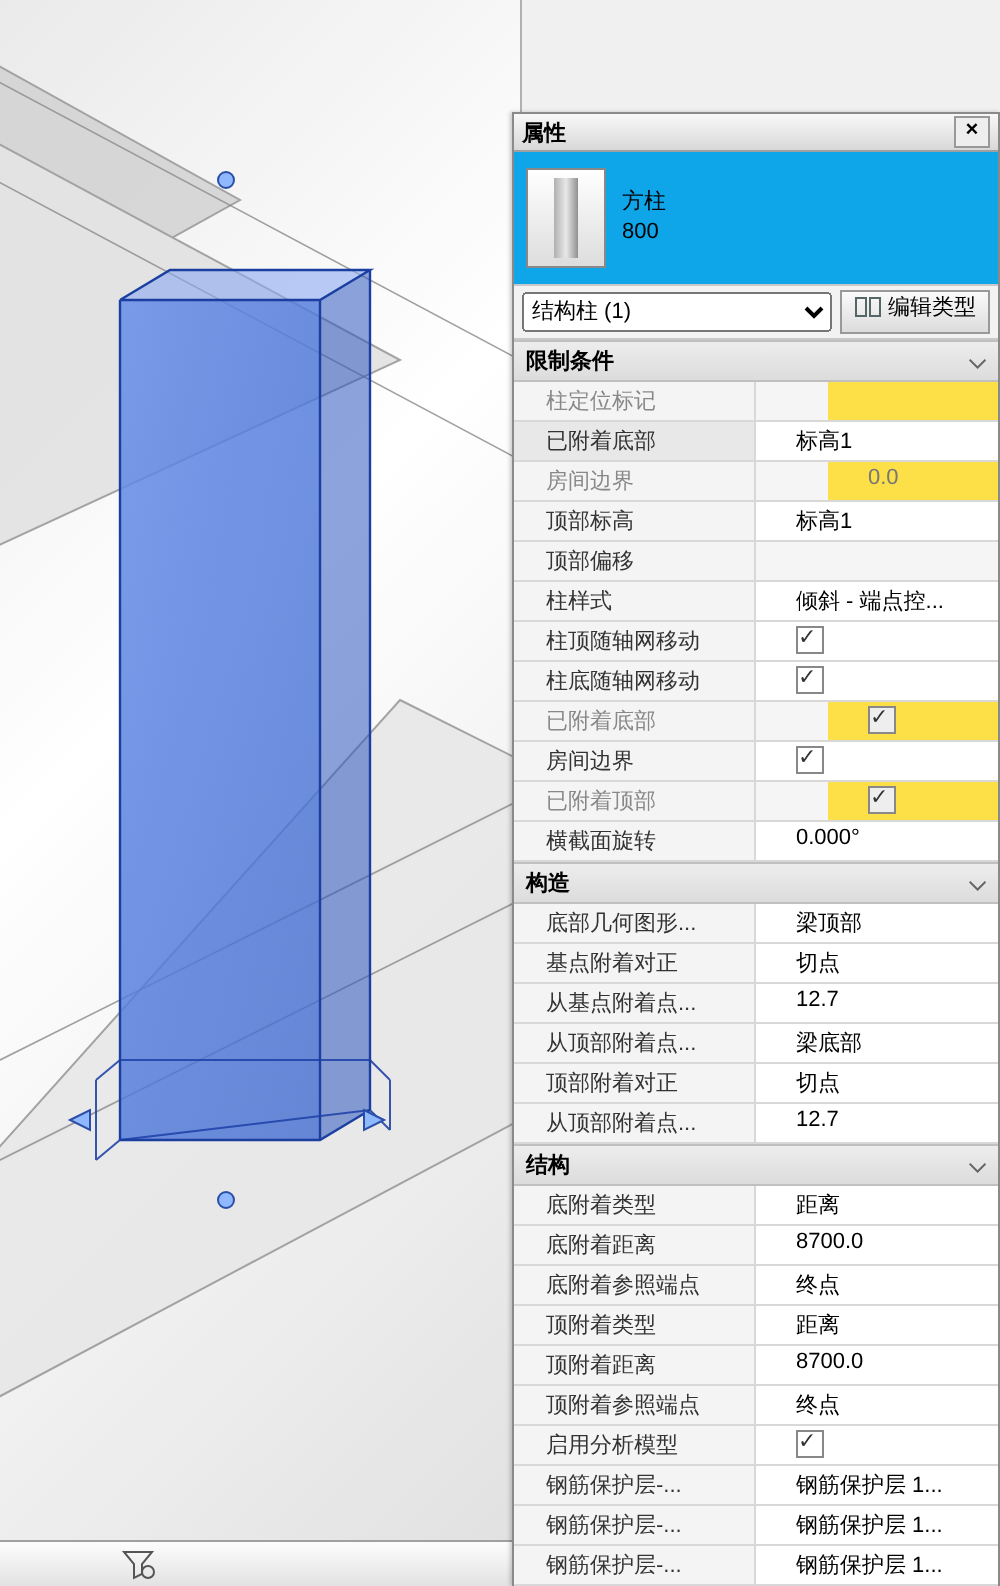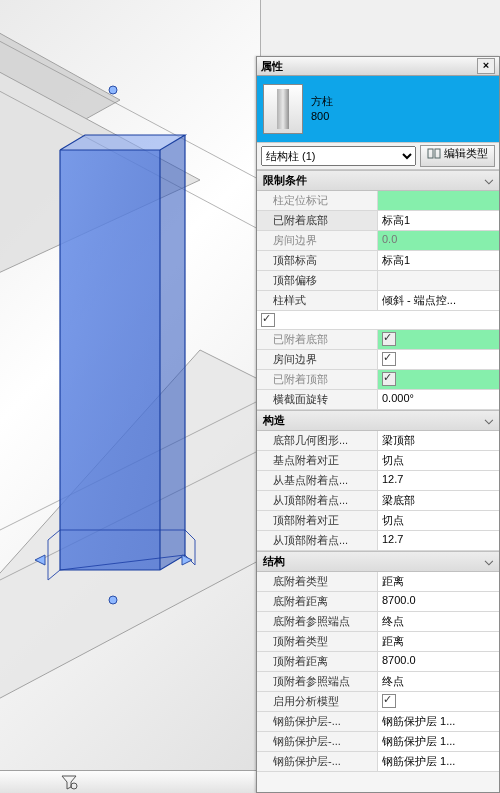--- a/index.html
+++ b/index.html
@@ -17,22 +17,22 @@
   .selbar{display:flex;align-items:center;padding:2px 4px;border-bottom:1px solid #c8c8c8;background:#f2f2f2;}
   .selbar select{flex:1;height:20px;font-size:11px;}
   .selbar .etbtn{margin-left:4px;height:20px;padding:0 6px;font-size:11px;border:1px solid #999;background:linear-gradient(#fafafa,#dcdcdc);display:flex;cursor:pointer;font-family:Liberation Serif, serif;}
   .etbtn svg{margin-right:3px;}
   .grid{overflow-y:auto;height:calc(100% - 18px - 66px - 24px);}
   .sect{background:linear-gradient(#ededed,#dcdcdc);border-top:1px solid #c0c0c0;border-bottom:1px solid #c0c0c0;padding:2px 6px;font-weight:bold;display:flex;align-items:center;}
   .sect .sarrow{margin-left:auto;color:#666;}
   .row{display:flex;border-bottom:1px solid #d8d8d8;min-height:18px;}
   .row.indent .lab{padding-left:16px;}
   .row .lab{width:100px;padding:2px 4px 2px 8px;border-right:1px solid #d8d8d8;color:#333;background:#f4f4f4;white-space:nowrap;overflow:hidden;text-overflow:ellipsis;}
-  .row .val{flex:1;padding:2px 4px;background:#fff;white-space:nowrap;overflow:hidden;text-overflow:ellipsis;}
-  .row.ro .val{background:#86efac;color:#777;}
+  .row .val{flex:1;padding:2px 20px;background:#fff;white-space:nowrap;overflow:hidden;text-overflow:ellipsis;}
+  .row.ro .val{background:#fde047;color:#777;margin-left:36px;}
   .row.ro .lab{color:#888;}
   .row.hl .val{background:#fff;position:relative;}
   .row.hl .lab{background:#e8e8e8;}
   .chk{width:12px;height:12px;border:1px solid #888;display:inline-block;background:#fff;position:relative;vertical-align:middle;}
   .chk.on:after{content:"✓";position:absolute;left:0;top:-2px;font-size:11px;color:#333;}
   .chk.dis{background:#eee;}
   
   .grid::-webkit-scrollbar{width:16px;}
   .grid::-webkit-scrollbar-track{background:#eaeaea;border-left:1px solid #c0c0c0;}
   .grid::-webkit-scrollbar-thumb{background:linear-gradient(#d0d0d0,#b0b0b0);border:1px solid #999;}
@@ -160,20 +160,25 @@
           <div class="val">标高1</div>
         </div>
         <div class="row indent">
           <div class="lab">顶部偏移</div>
         </div>
         <div class="row indent">
           <div class="lab">柱样式</div>
           <div class="val">倾斜 - 端点控...</div>
         </div>
         <div class="row indent">
+          <div class="lab">柱顶随轴网移动</div>
+          <div class="val"><span class="chk on"></span></div>
+        </div>
+        <div class="row indent">
+          <div class="lab">柱底随轴网移动</div>
           <div class="val"><span class="chk on"></span></div>
         </div>
         <div class="row indent ro">
           <div class="lab">已附着底部</div>
           <div class="val"><span class="chk on dis"></span></div>
         </div>
         <div class="row indent">
           <div class="lab">房间边界</div>
           <div class="val"><span class="chk on"></span></div>
         </div>

